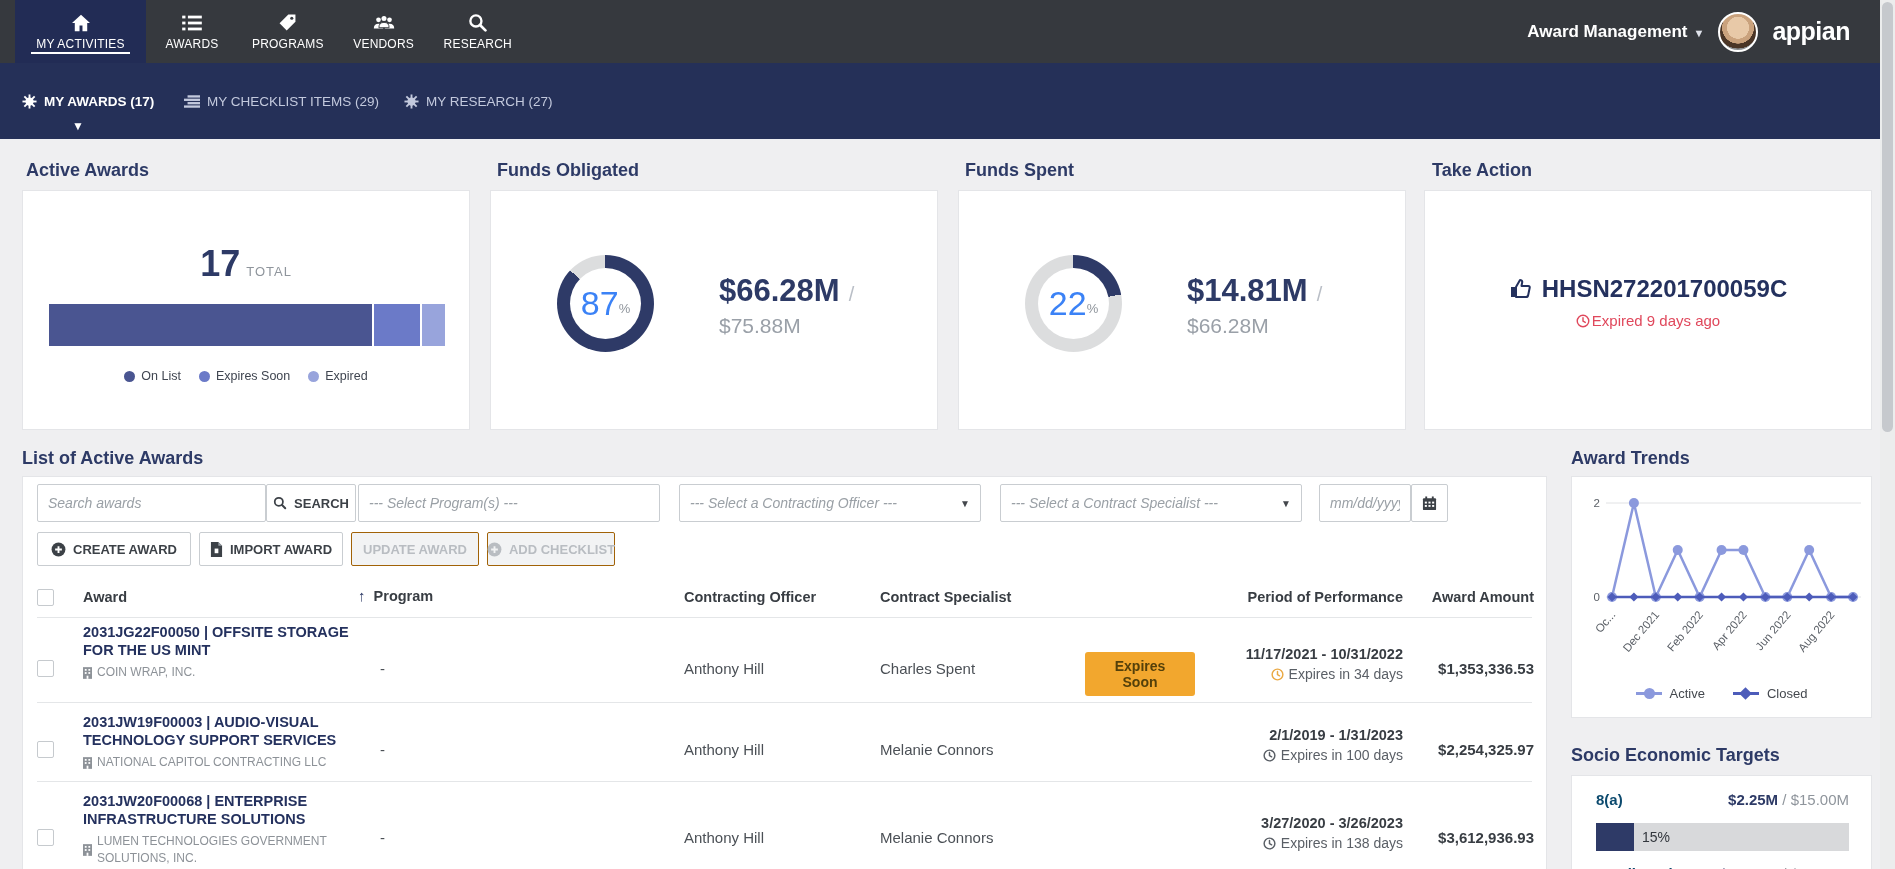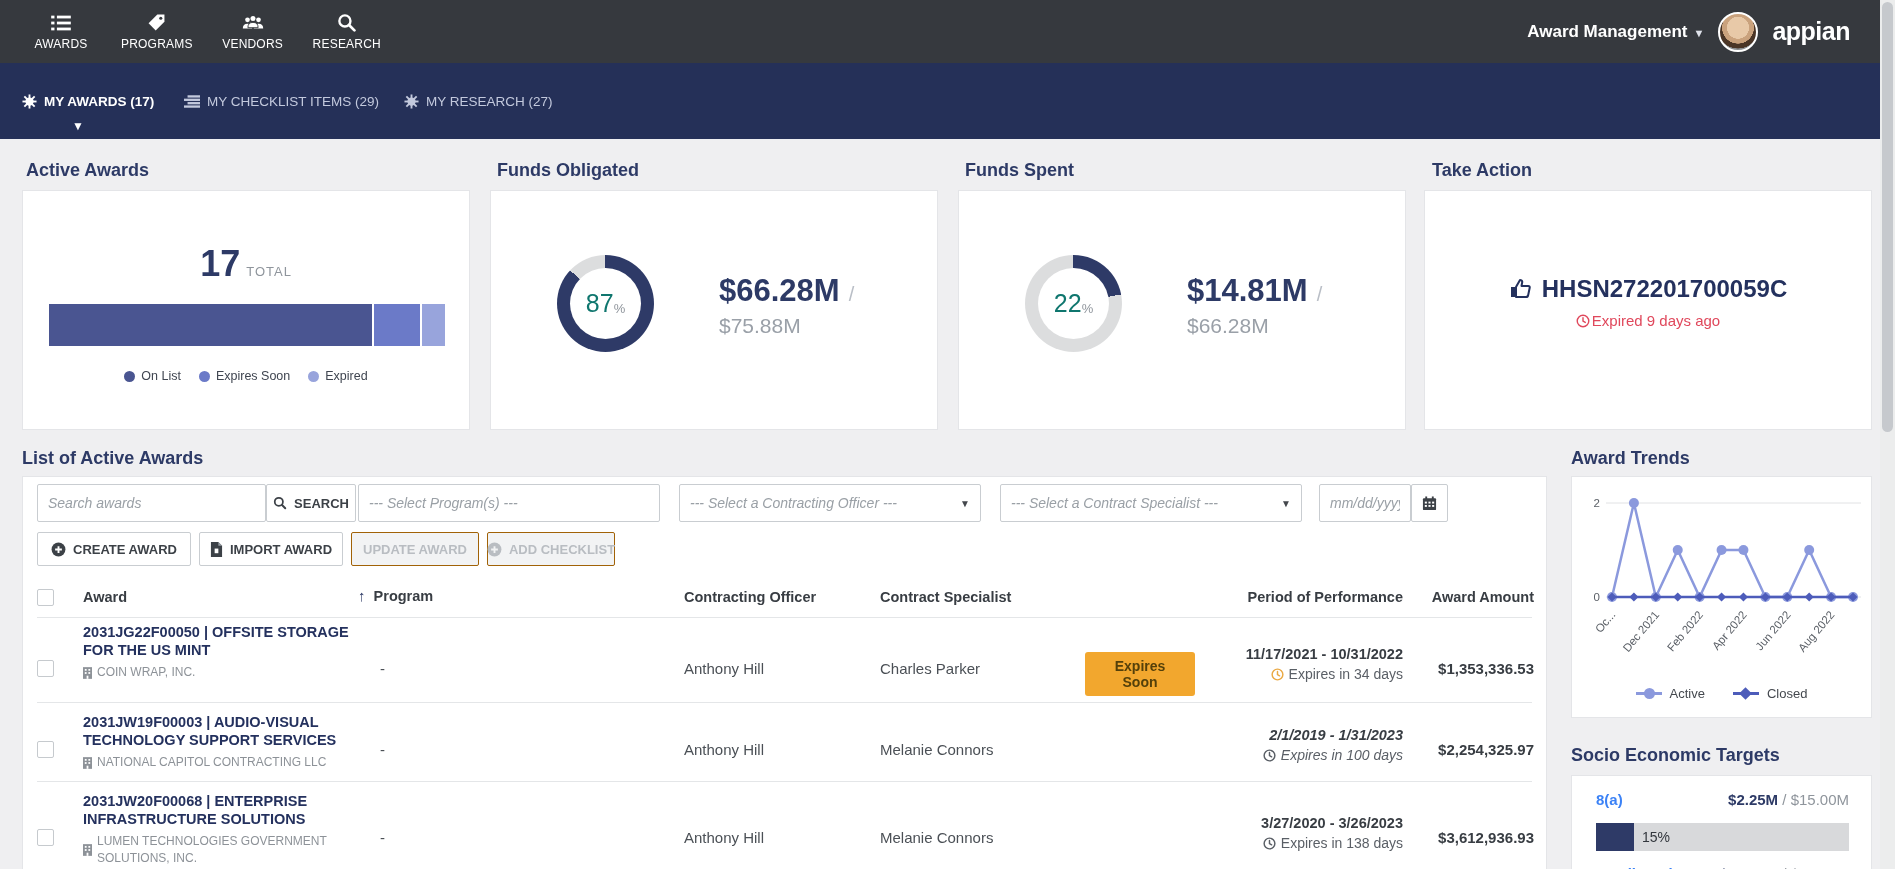--- a/index.html
+++ b/index.html
@@ -42,21 +42,21 @@
   #aa-bar { position:absolute; left:26px; right:24px; top:113px; height:42px; display:flex; gap:2px; }
   .bar-seg { height:100%; }
   #aa-legend { position:absolute; left:0; width:100%; top:178px; display:flex; justify-content:center; gap:18px; }
   .leg-item { display:flex; align-items:center; gap:6px; font-size:12.5px; color:#3f4550; }
   .leg-dot { width:11px; height:11px; border-radius:50%; }
 
   
   .donut { position:absolute; left:66px; top:64px; width:97px; height:97px; border-radius:50%; }
   .donut-hole { position:absolute; left:13px; top:13px; width:71px; height:71px; border-radius:50%;
     background:#fff; display:flex; align-items:center; justify-content:center; }
-  .donut-hole .pct { font-size:25px; color:#0f766e; }
+  .donut-hole .pct { font-size:34px; color:#3b82f6; }
   .donut-hole .pctsign { font-size:13px; color:#8f959c; margin-top:9px; }
   .money { position:absolute; left:228px; top:82px; }
   .money .main { font-size:31px; font-weight:700; color:#2d3a66; display:flex; align-items:baseline; }
   .money .slash { font-size:20px; color:#b9bec6; margin-left:9px; font-weight:400; }
   .money .sub { font-size:21px; color:#9aa0a8; margin-top:5px; }
 
   
   #ta-content { position:absolute; left:0; width:100%; top:84px; text-align:center; }
   #ta-award { font-size:24px; font-weight:700; color:#24315e; cursor:pointer;
     display:inline-flex; align-items:center; gap:9px; }
@@ -96,39 +96,47 @@
   
   #trend-svg text.ax { font-size:11.5px; fill:#5a5f66; }
   #trend-legend { position:absolute; left:0; width:100%; bottom:16px; display:flex;
     justify-content:center; gap:28px; }
   .tleg { display:flex; align-items:center; gap:8px; font-size:13px; color:#44484e; }
   .tleg .line { position:relative; width:26px; height:3px; }
   .tleg .line .mark { position:absolute; left:8px; top:-4px; width:11px; height:11px; border-radius:50%; }
   .tleg .line .mark.diamond { width:9px; height:9px; top:-3px; border-radius:0; transform:rotate(45deg); }
 
   
-  .socio-row-label { position:absolute; font-size:15px; font-weight:700; color:#3b82f6; }
+  .socio-row-label { position:absolute; font-size:15px; font-weight:700; color:#0c4a6e; }
   .socio-vals { position:absolute; text-align:right; font-size:15px; }
   .socio-vals .v { font-weight:700; color:#2d3a66; }
   .socio-vals .t { color:#8f959c; }
   .progress { position:absolute; background:#d8d9db; height:28px; }
   .progress .fill { height:100%; background:#2e3a67; }
   .progress .plabel { position:absolute; top:6px; font-size:14px; color:#33373d; }
 
   
   #scrollbar { position:absolute; right:0; top:0; width:15px; height:869px; background:#eceded; }
   #scroll-thumb { position:absolute; left:2px; top:2px; width:11px; height:430px; background:#c6c9cd; border-radius:6px; }
 
   .ic { display:inline-flex; align-items:center; }
 </style>
 </head>
 <body>
 
 <div id="topnav">
   <div class="tabs">
+    <div class="tab active">
+      <span class="nav-ic">
+        <svg width="20" height="18" viewBox="0 0 24 22">
+            <path d="M12 1 L23 11 h-3.4 v10 h-5.8 v-7 h-3.6 v7 H4.4 V11 H1 Z" fill="#fff"></path>
+          </svg>
+      </span>
+      <span class="lbl">MY ACTIVITIES</span>
+    </div>
     <div class="tab">
       <span class="nav-ic">
         <svg width="20" height="18" viewBox="0 0 24 22">
             <g fill="#fff">
               <rect x="0" y="2" width="4" height="3.4"></rect>
               <rect x="7" y="2" width="17" height="3.4"></rect>
               <rect x="0" y="9.3" width="4" height="3.4"></rect>
               <rect x="7" y="9.3" width="17" height="3.4"></rect>
               <rect x="0" y="16.6" width="4" height="3.4"></rect>
               <rect x="7" y="16.6" width="17" height="3.4"></rect>
@@ -412,21 +420,21 @@
                 <rect x="6" y="5.5" width="2" height="2"></rect>
                 <rect x="4" y="9.5" width="2" height="3.5"></rect>
               </g>
             </svg>
           </span>
         <span>COIN WRAP, INC.</span>
       </div>
     </div>
     <div class="cell" style="left:357px; top:183px;">-</div>
     <div class="cell" style="left:661px; top:183px;">Anthony Hill</div>
-    <div class="cell" style="left:857px; top:183px;">Charles Parker</div>
+    <div class="cell" style="left:857px; top:183px;">Charles Spent</div>
     <div class="abs" style="left:1062px; top:175px; width:110px; text-align:center;">
       <span class="badge">Expires Soon</span>
     </div>
     <div class="pop" style="left:1180px; top:169px; width:200px;">
       <div class="dates">11/17/2021 - 10/31/2022</div>
       <div class="exp">
           <span class="ic">
             <svg width="13" height="13" viewBox="0 0 16 16">
               <circle cx="8" cy="8" r="6.6" fill="none" stroke="#eaa944" stroke-width="1.8"></circle>
               <path d="M8 4.2 V8 l2.6 1.6" fill="none" stroke="#eaa944" stroke-width="1.8" stroke-linecap="round"></path>
@@ -455,21 +463,21 @@
                 <rect x="4" y="9.5" width="2" height="3.5"></rect>
               </g>
             </svg>
           </span>
         <span>NATIONAL CAPITOL CONTRACTING LLC</span>
       </div>
     </div>
     <div class="cell" style="left:357px; top:264px;">-</div>
     <div class="cell" style="left:661px; top:264px;">Anthony Hill</div>
     <div class="cell" style="left:857px; top:264px;">Melanie Connors</div>
-    <div class="pop" style="left:1180px; top:250px; width:200px;font-style:italic;">
+    <div class="pop" style="left:1180px; top:250px; width:200px;">
       <div class="dates">2/1/2019 - 1/31/2023</div>
       <div class="exp">
           <span class="ic">
             <svg width="13" height="13" viewBox="0 0 16 16">
               <circle cx="8" cy="8" r="6.6" fill="none" stroke="#5a5f66" stroke-width="1.8"></circle>
               <path d="M8 4.2 V8 l2.6 1.6" fill="none" stroke="#5a5f66" stroke-width="1.8" stroke-linecap="round"></path>
             </svg>
           </span>
           <span>Expires in 100 days</span>
         </div>

